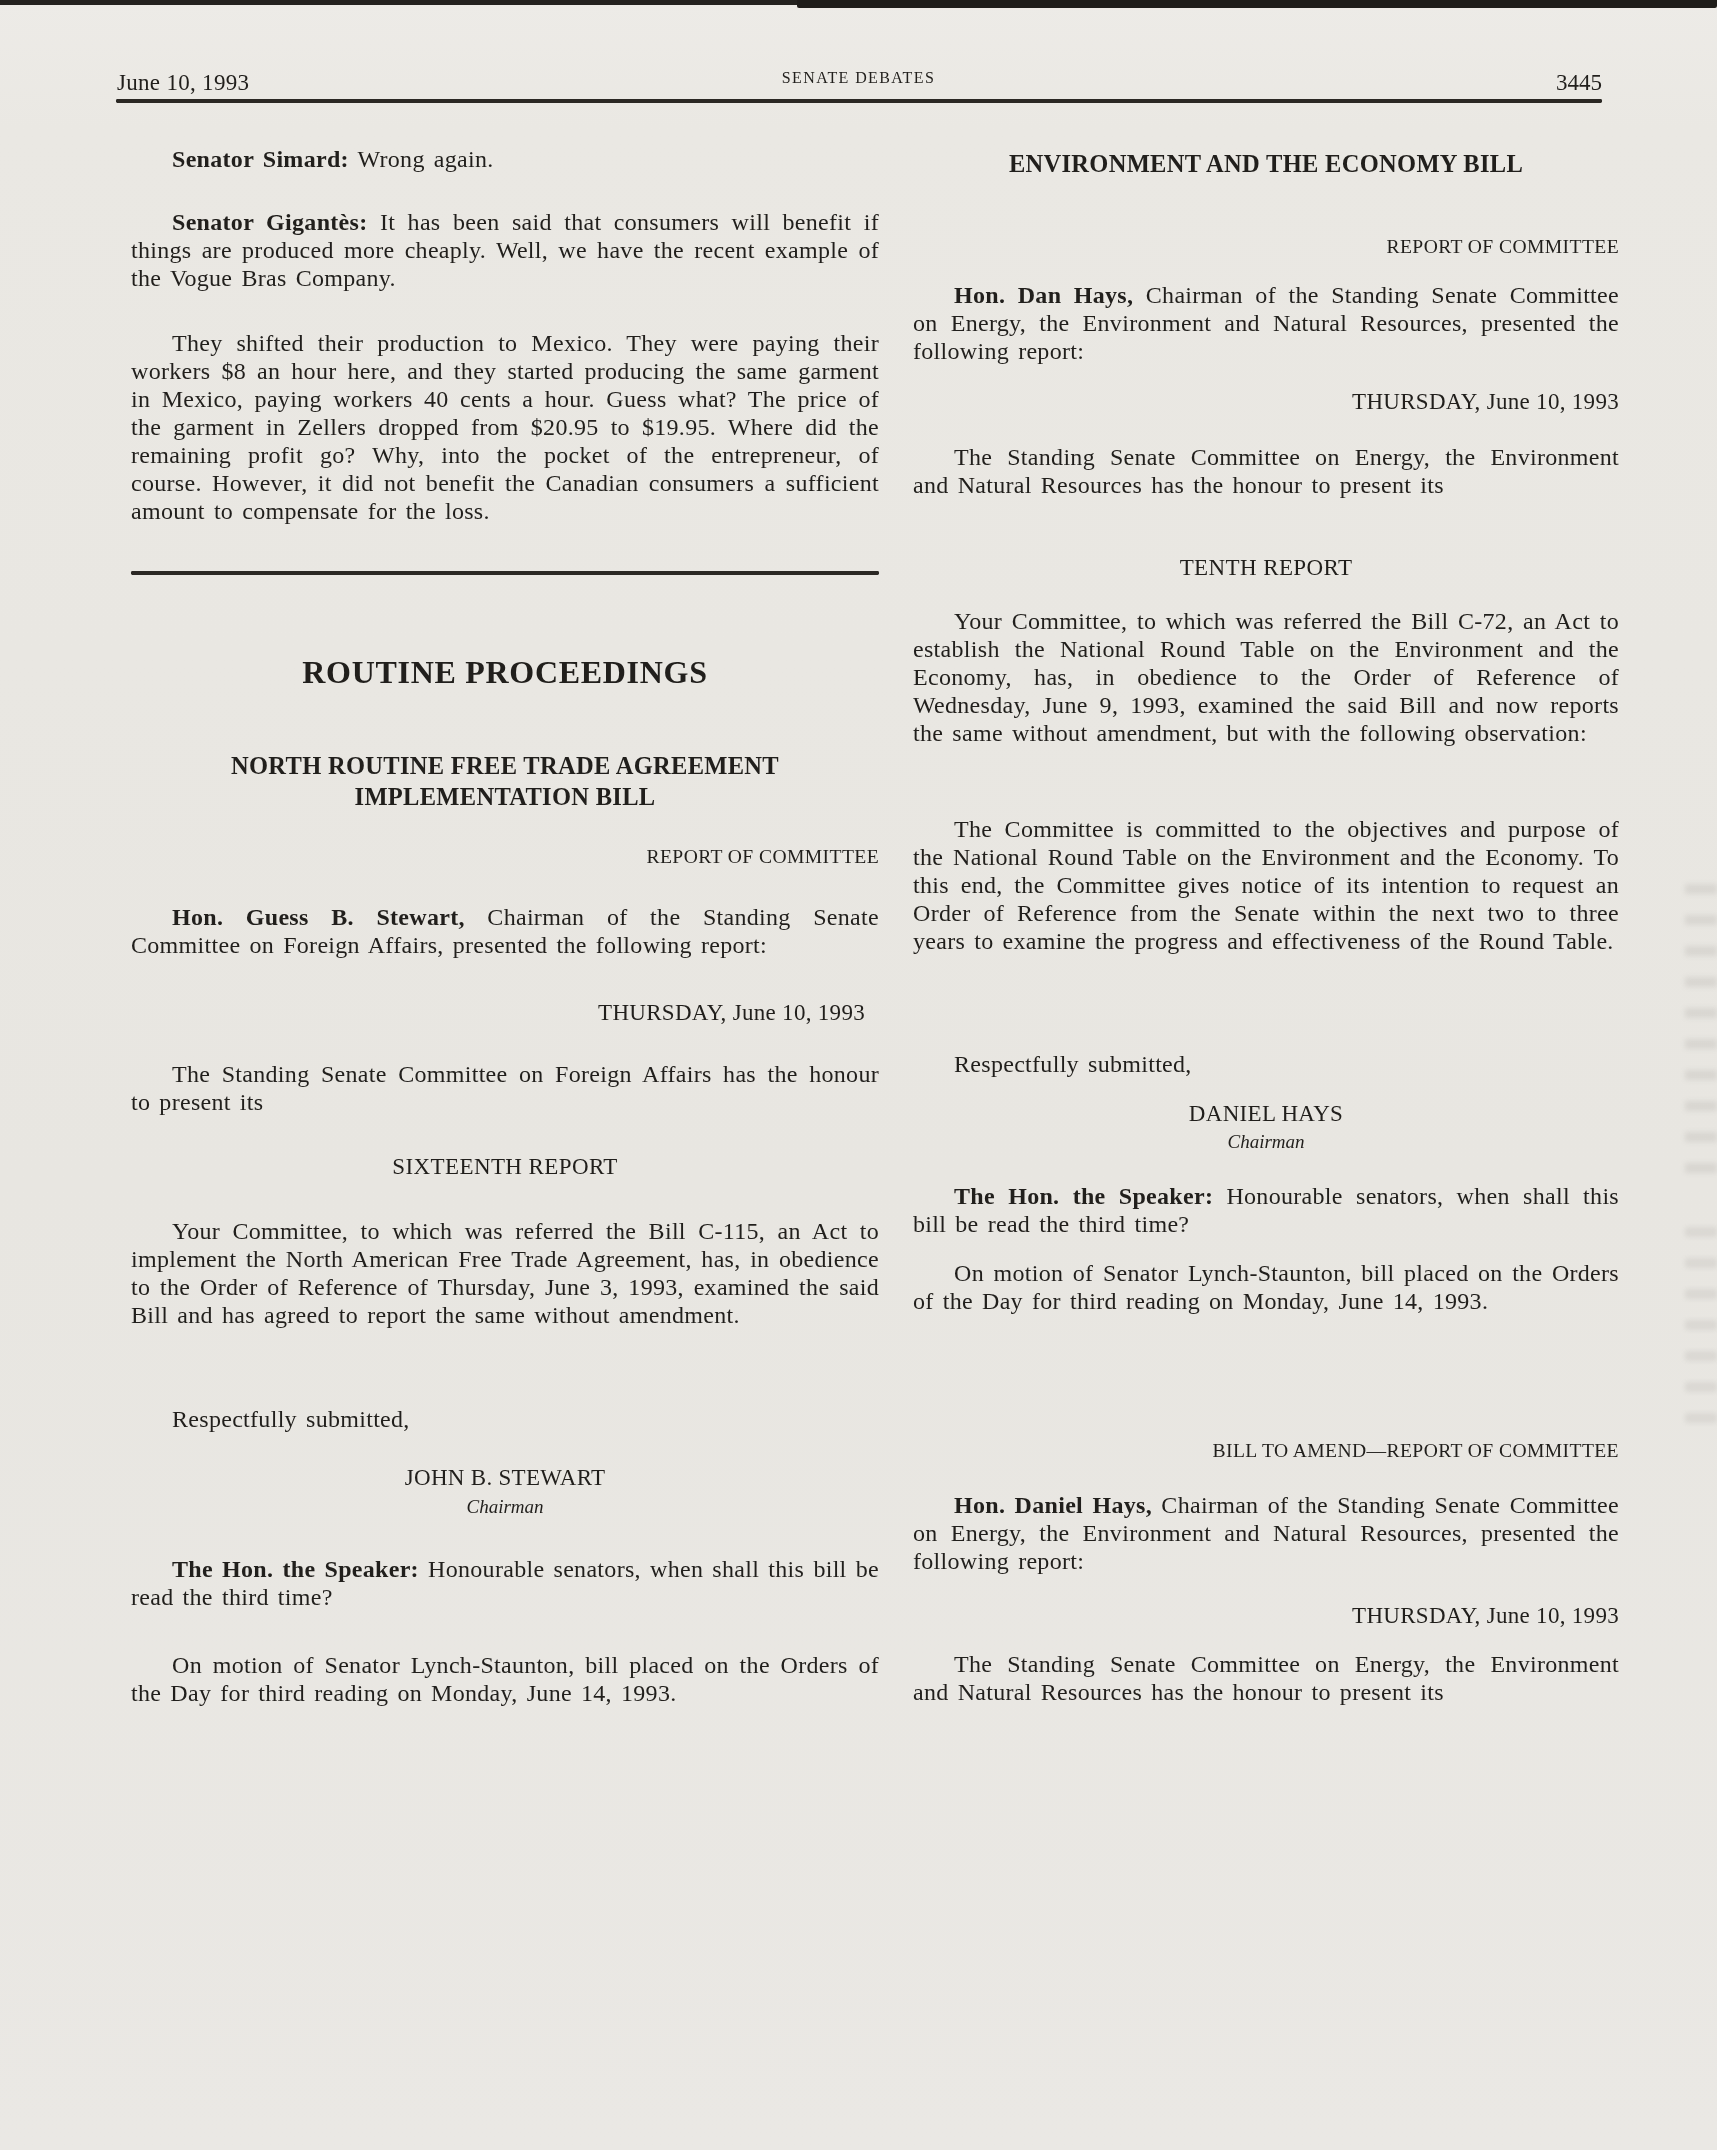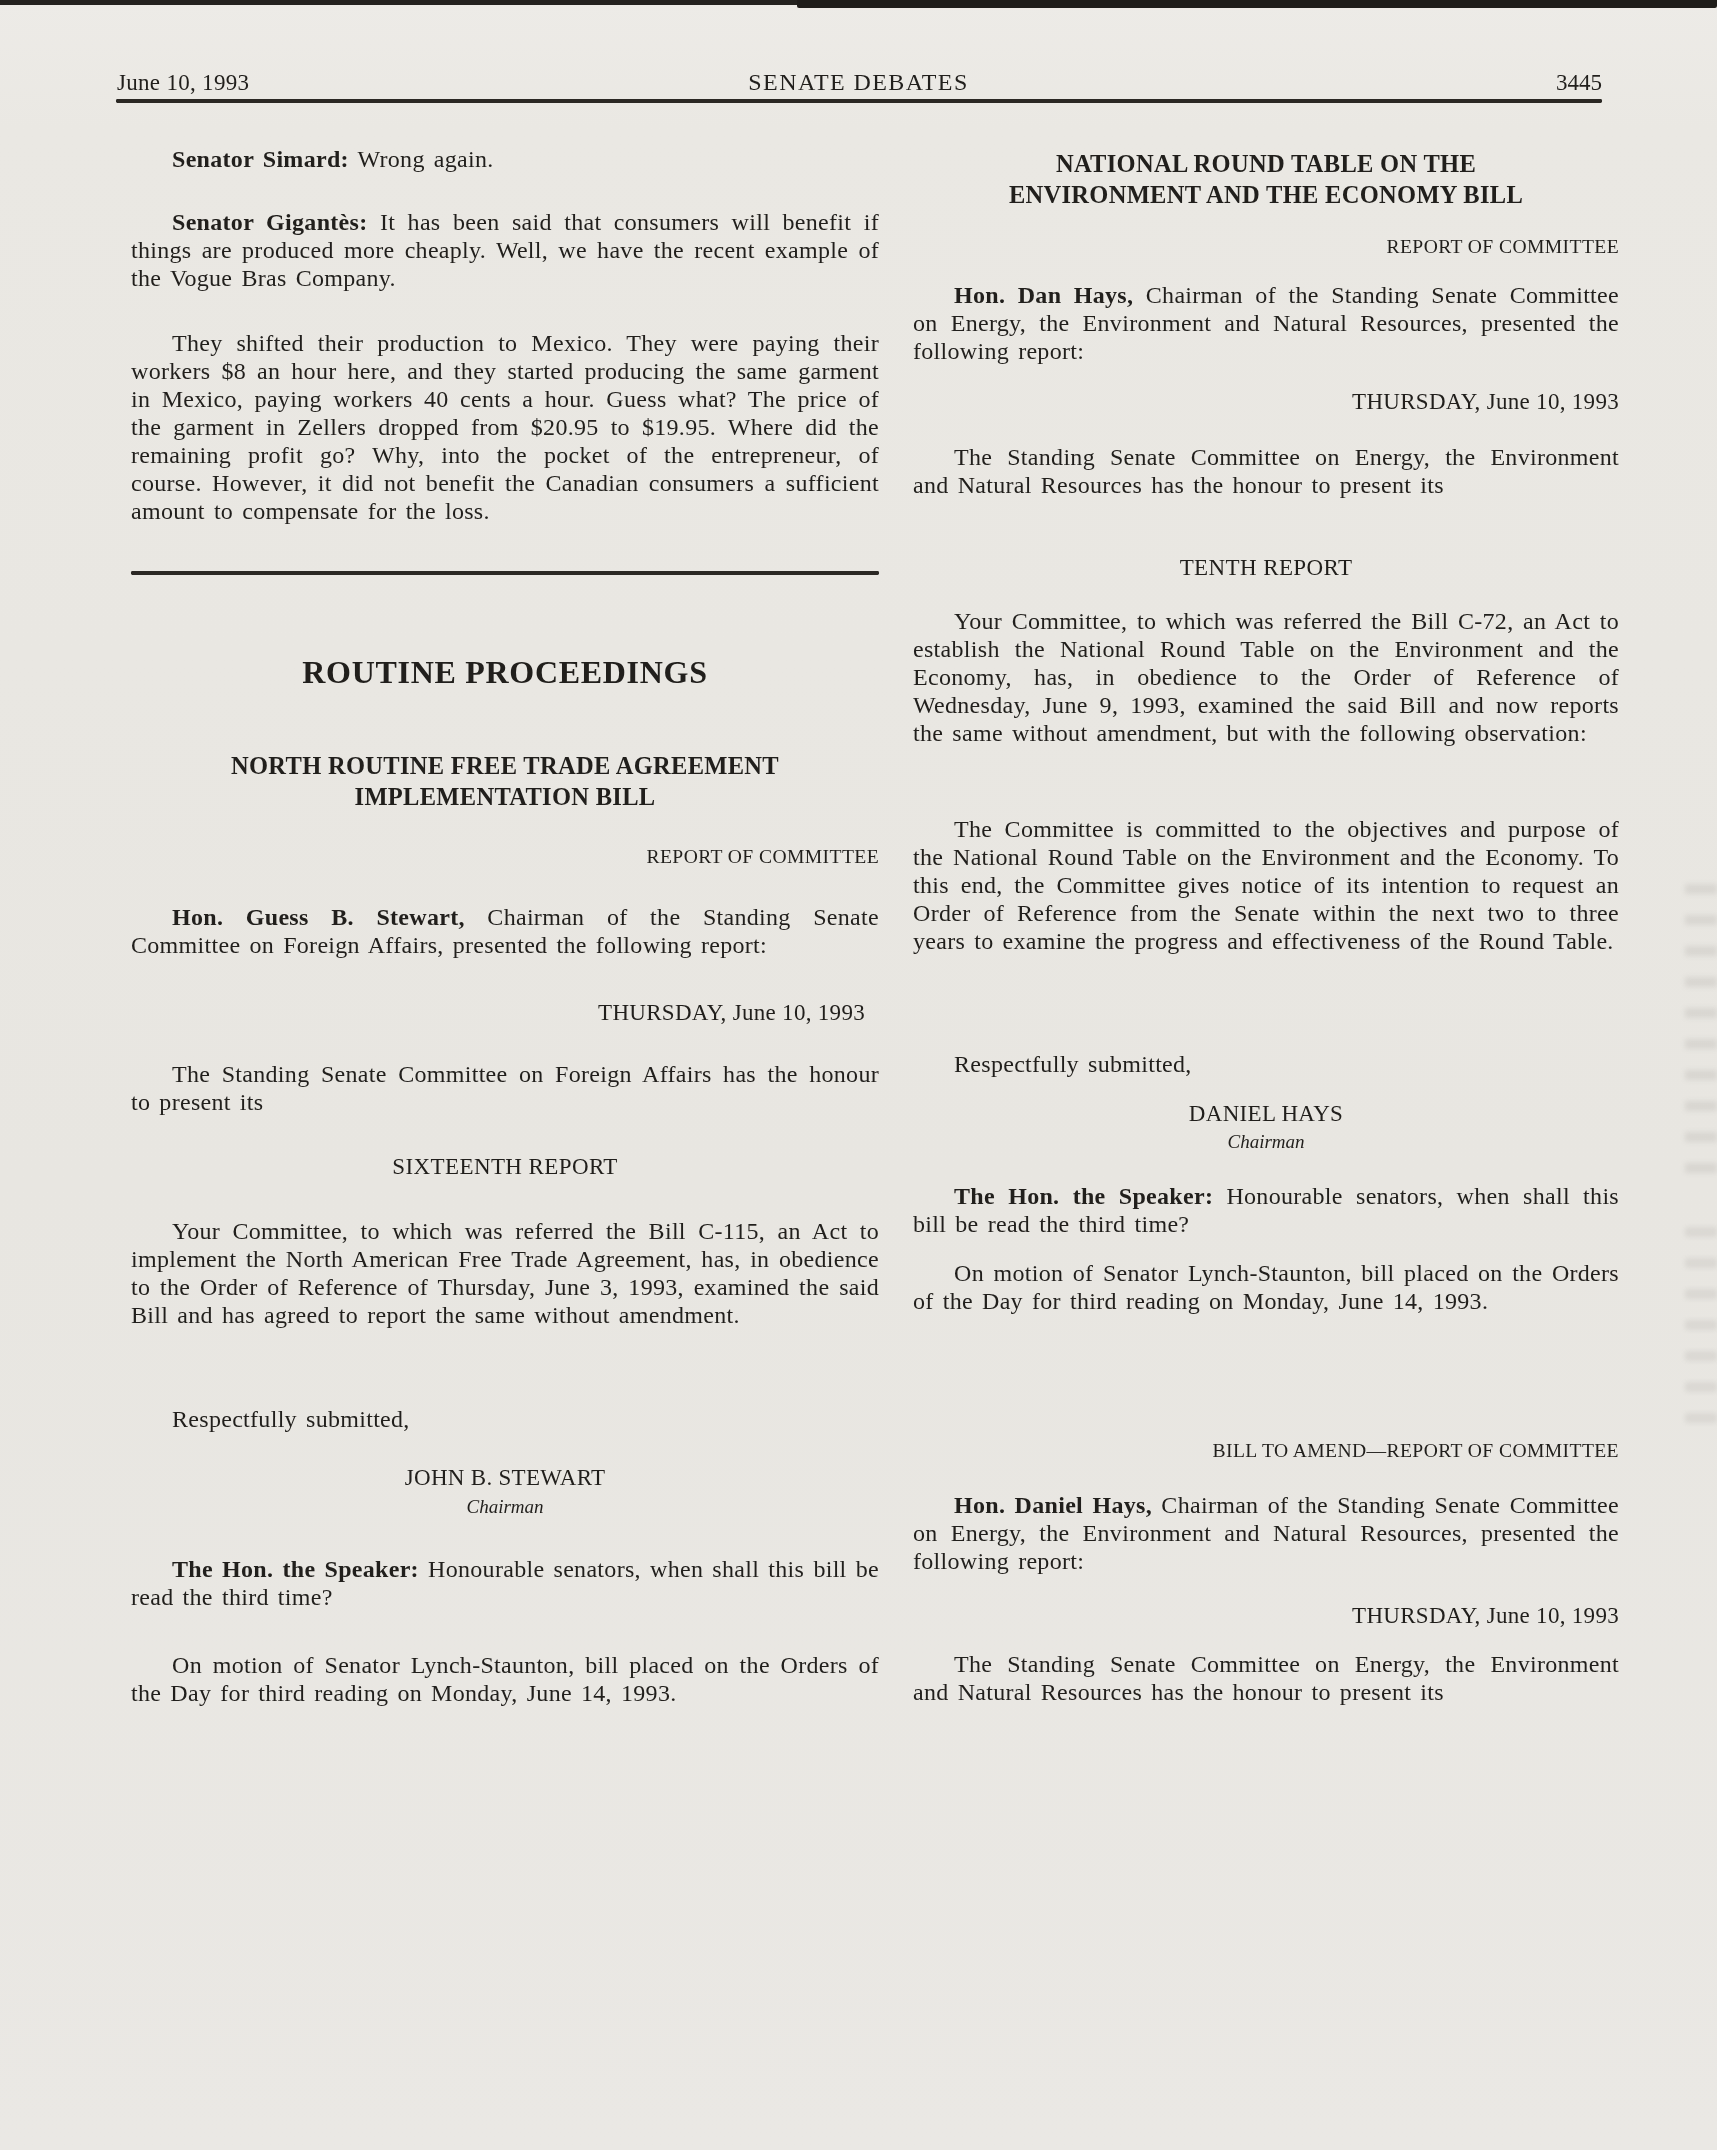--- a/index.html
+++ b/index.html
@@ -19,21 +19,21 @@
   .scan-top-right { position: absolute; top: 0; left: 797px; right: 0; height: 7.7px; background: #1f1d1a; border-radius: 0 0 2.1px 2.1px; }
   .smudge {
     position: absolute; right: 0; width: 32px; filter: blur(2.8px); opacity: .5;
     background: repeating-linear-gradient(180deg, rgba(120,116,110,.28) 0 9.8px, rgba(232,230,225,0) 9.8px 31px);
   }
   .smudge.s1 { top: 884px; height: 294px; }
   .smudge.s2 { top: 1227px; height: 203px; opacity: .45; }
 
   
   .hdr-date  { position: absolute; left: 117px; top: 70px; font-size: 23px; letter-spacing: 0.3px; }
-  .hdr-title { position: absolute; left: 0; right: 0; top: 69px; text-align: center; font-size: 24px; letter-spacing: 1.4px; }
+  .hdr-title { position: absolute; left: 0; right: 0; top: 69px; text-align: center; font-size: 16px; letter-spacing: 1.4px; }
   .hdr-page  { position: absolute; right: 115px; top: 70px; font-size: 23px; }
   .hdr-rule  { position: absolute; left: 116px; right: 115px; top: 99px; height: 3.5px; background: #2b2824; border-radius: 1.4px; }
 
   
   .col { position: absolute; top: 0; height: 100%; margin-left: 16px; }
   .col-left  { left: 115px;  width: 748px; }
   .col-right { left: 897px; width: 706px; }
   .block { position: absolute; left: 0; right: 0; margin: 0; }
 
   
@@ -114,21 +114,20 @@
       <b>The Hon. the Speaker:</b>
       <span>Honourable senators, when shall this bill be read the third time?</span>
     </p>
 
     <p class="block para" style="top:1651px">On motion of Senator Lynch-Staunton, bill placed on the Orders of the Day for third reading on Monday, June 14, 1993.</p>
   </div>
 
   <div class="col col-right">
 
     <div class="block act-title" style="top:148px">
-      <div>NATIONAL ROUND TABLE ON THE</div>
       <div>ENVIRONMENT AND THE ECONOMY BILL</div>
     </div>
 
     <div class="block sub-heading" style="top:236px">REPORT OF COMMITTEE</div>
 
     <p class="block para" style="top:281px">
       <b>Hon. Dan Hays,</b>
       <span>Chairman of the Standing Senate Committee on Energy, the Environment and Natural Resources, presented the following report:</span>
     </p>
 

